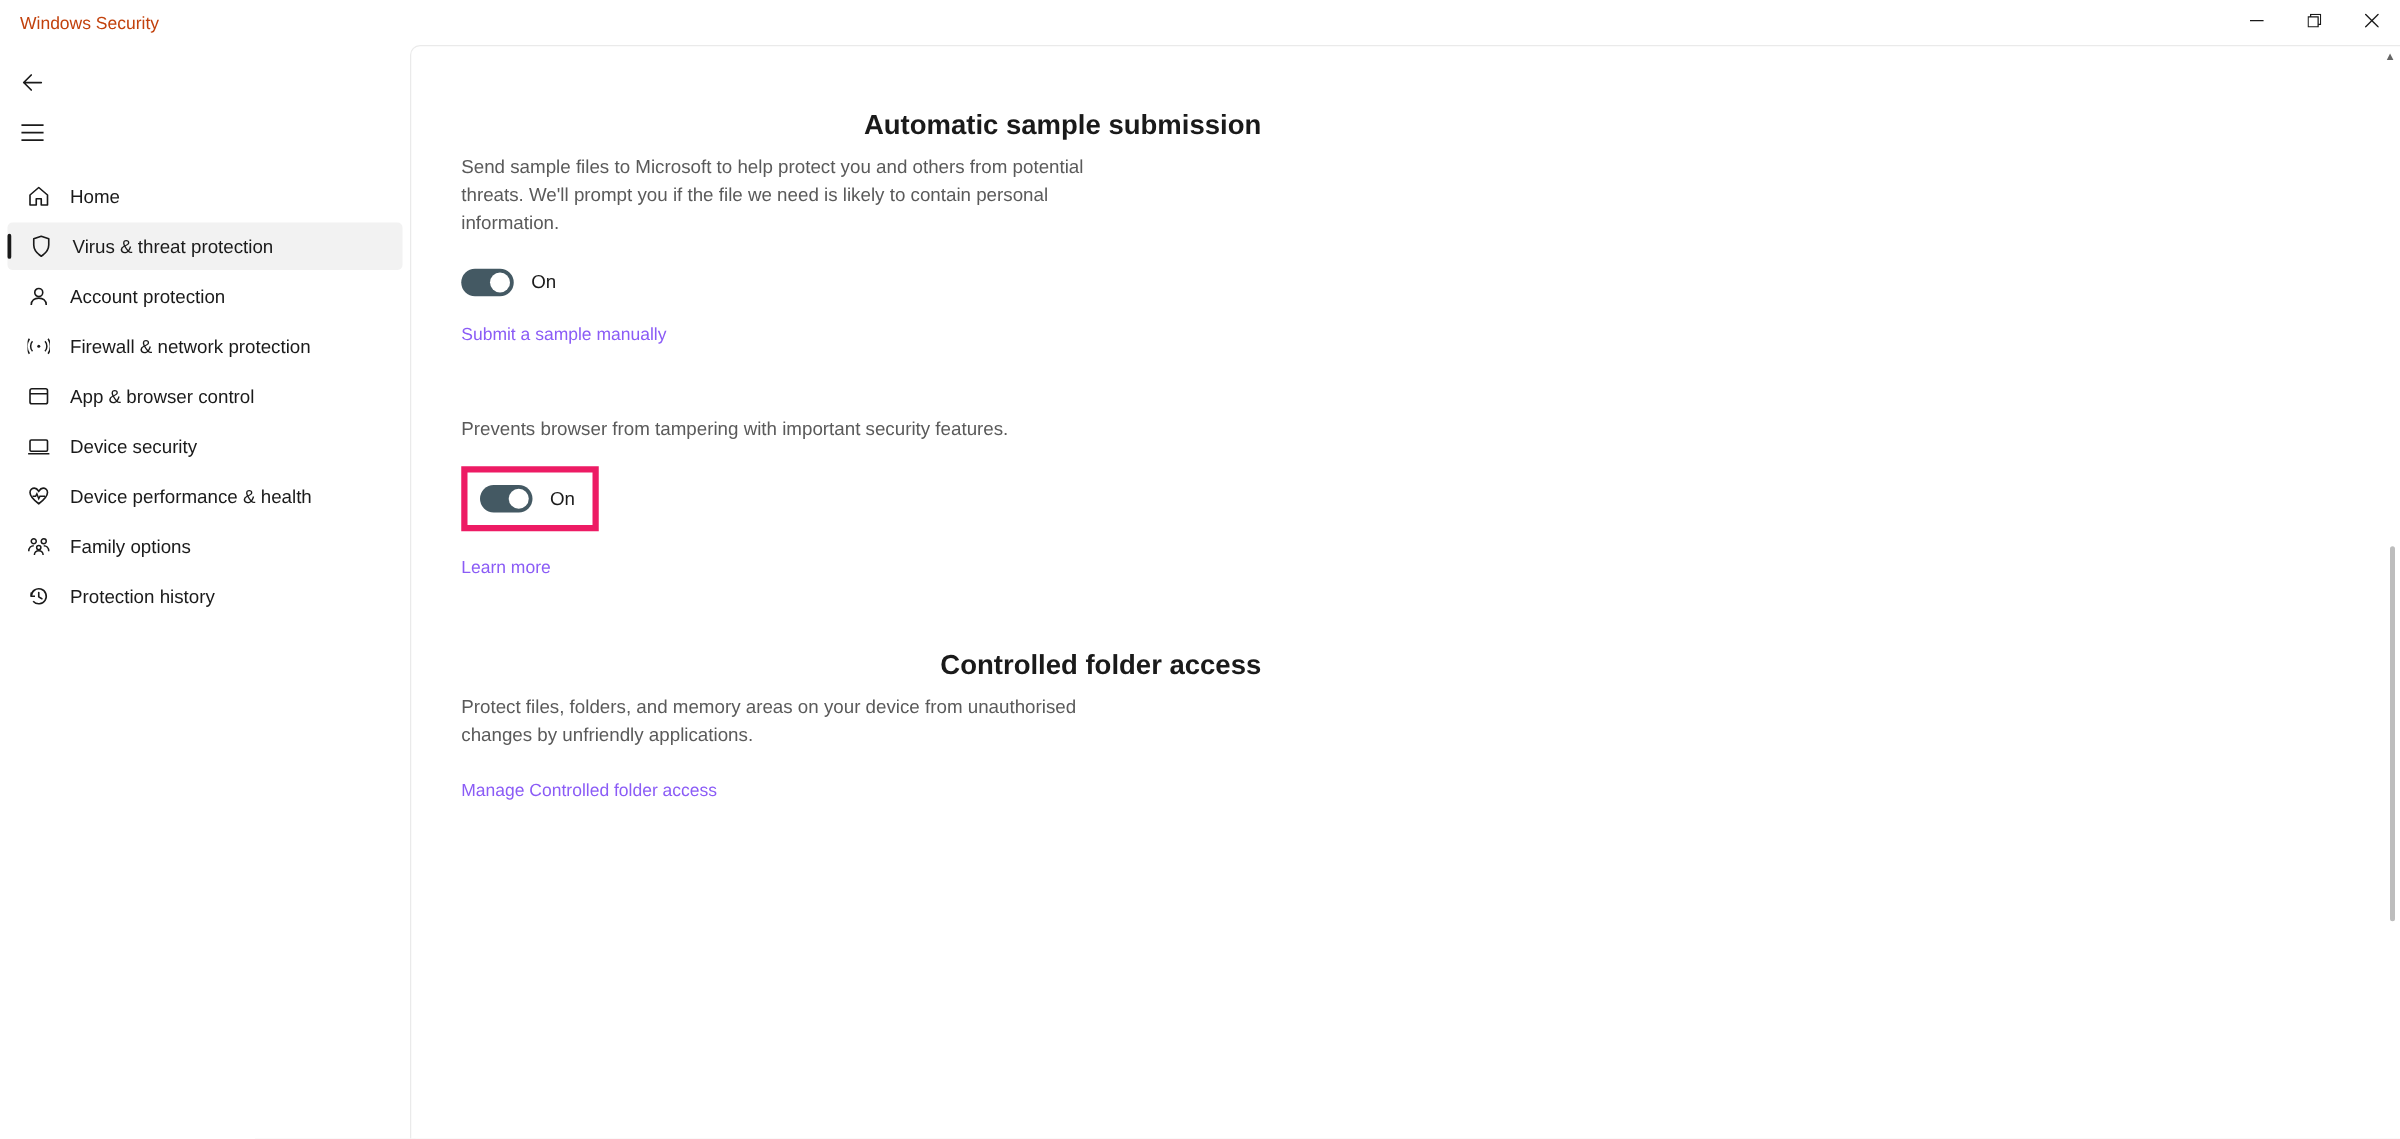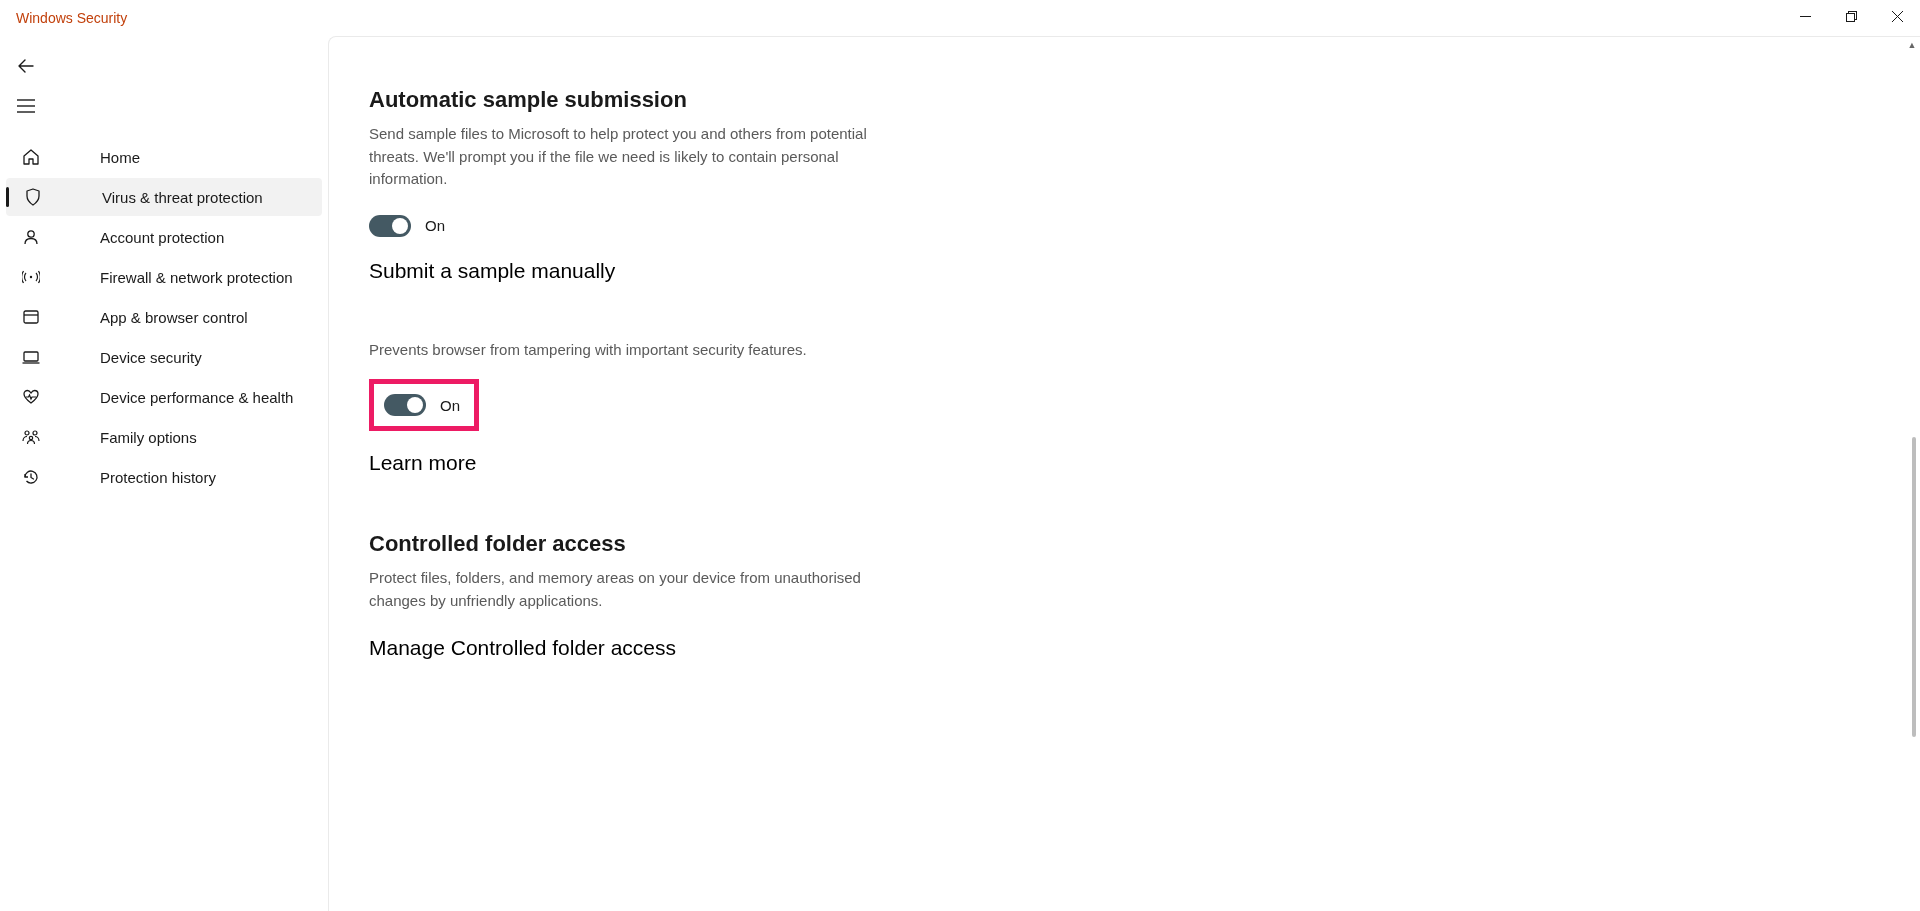--- a/index.html
+++ b/index.html
@@ -63,21 +63,20 @@
     height: 38px;
     display: flex;
     align-items: center;
     padding-left: 14px;
     margin: 2px 6px;
     border-radius: 4px;
     cursor: pointer;
     position: relative;
     font-size: 15px;
     color: #1a1a1a;
-    gap: 44px;
   }
   .nav-item.active {
     background: #f2f2f2;
     padding-left: 16px;
   }
   .nav-item.active::before {
     content: "";
     position: absolute;
     left: 0px;
     top: 9px;
@@ -106,20 +105,21 @@
     padding: 50px 40px 40px 40px;
     height: 100%;
     overflow-y: auto;
   }
   .section { margin-bottom: 56px; max-width: 640px; }
   .section h2 {
     font-size: 22px;
     font-weight: 600;
     color: #1a1a1a;
     margin-bottom: 10px;
+    text-align: right;
   }
   .section p.desc {
     font-size: 15px;
     color: #5a5a5a;
     line-height: 1.5;
     margin-bottom: 24px;
     max-width: 500px;
   }
   .toggle-row {
     display: flex;
@@ -139,22 +139,22 @@
     position: absolute;
     right: 3px;
     top: 3px;
     width: 16px;
     height: 16px;
     border-radius: 50%;
     background: #fff;
   }
   .toggle-label { font-size: 15px; color:#1a1a1a; }
   .link {
-    font-size: 21px;
-    color: #000000;
+    font-size: 14px;
+    color: #8b5cf6;
     cursor: pointer;
     display: inline-block;
   }
   .highlight-box {
     border: 5px solid #ed1b64;
     padding: 10px 14px 10px 10px;
     display: inline-flex;
     align-items: center;
     gap: 14px;
     margin-bottom: 20px;

